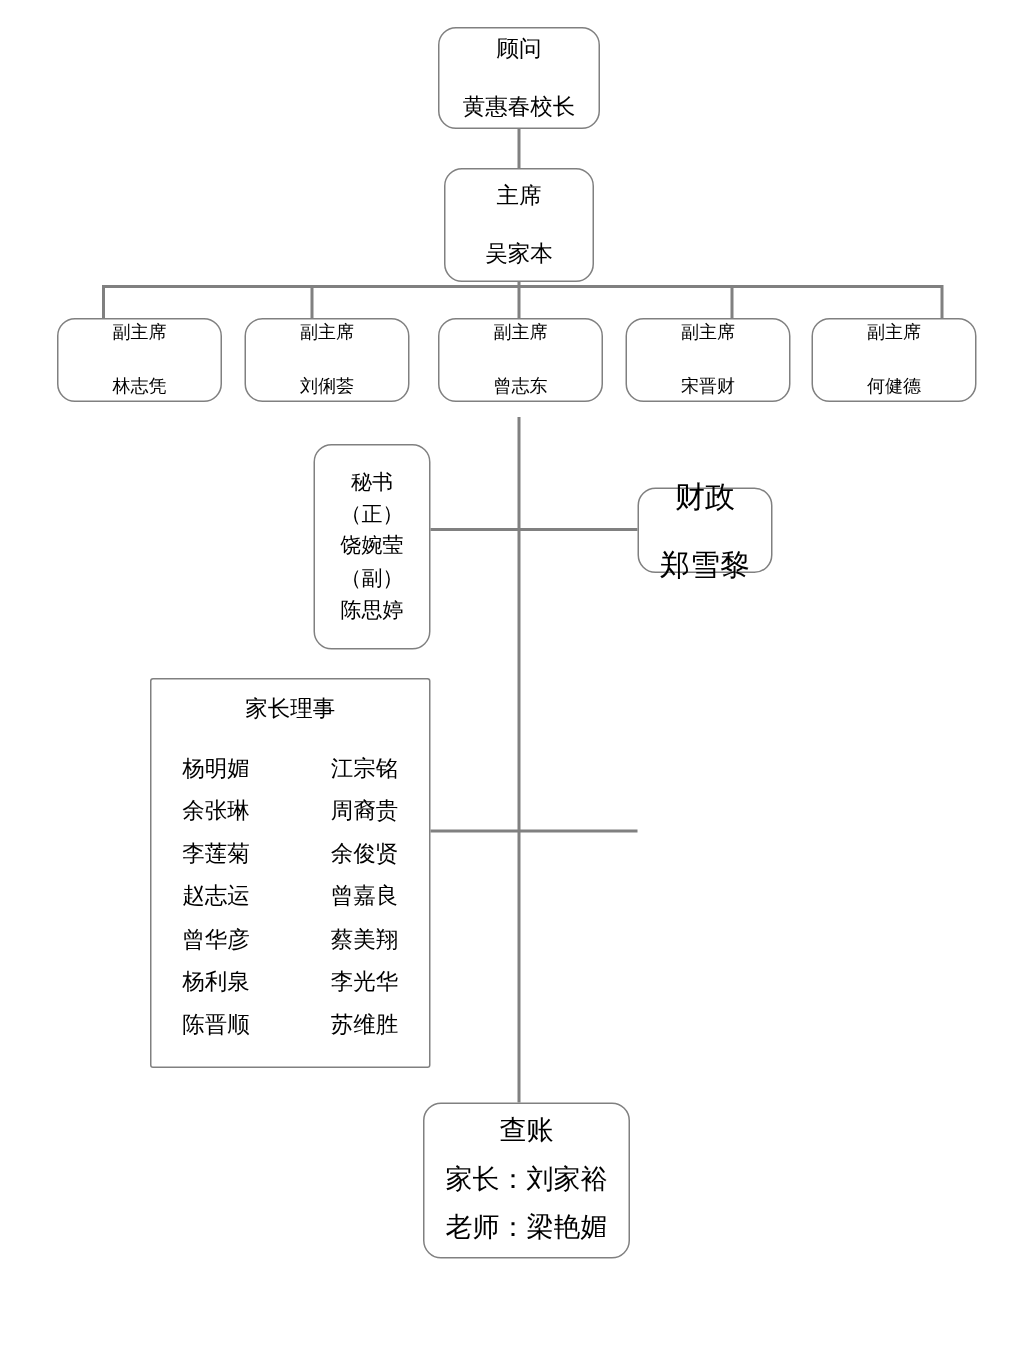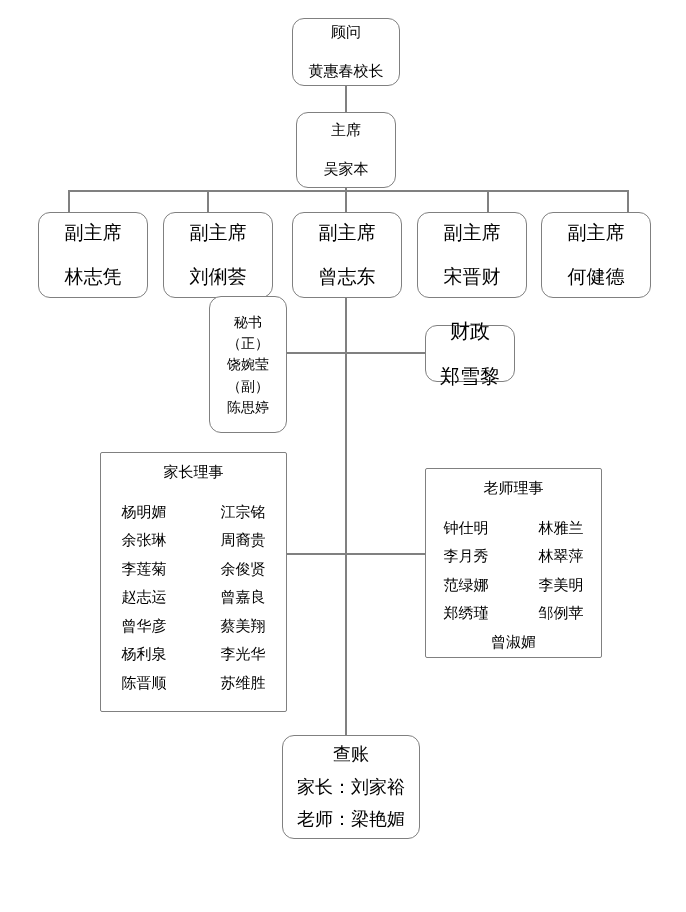--- a/index.html
+++ b/index.html
@@ -39,21 +39,21 @@
     text-align: right;
     white-space: nowrap;
     line-height: 1.15;
   }
   .node .line + .line {
     margin-top: 22px;
   }
   
   .n-advisor   { left: 292px; top: 18px;  width: 108px; height: 68px;  font-size: 15px; }
   .n-chair     { left: 296px; top: 112px; width: 100px; height: 76px;  font-size: 15px; }
-  .n-vice      { top: 212px; width: 110px; height: 86px; font-size: 19px; }
+  .n-vice      { top: 212px; width: 110px; height: 56px; font-size: 12px; }
   .n-vice-1 { left: 38px; }
   .n-vice-2 { left: 163px; }
   .n-vice-3 { left: 292px; }
   .n-vice-4 { left: 417px; }
   .n-vice-5 { left: 541px; }
   .n-secretary { left: 209px; top: 296px; width: 78px;  height: 137px; font-size: 14px; }
   .n-secretary .line + .line { margin-top: 5px; }
   .n-finance   { left: 425px; top: 325px; width: 90px;  height: 57px;  font-size: 20px; }
   .n-audit     { left: 282px; top: 735px; width: 138px; height: 104px; font-size: 18px; }
   .n-audit .line + .line { margin-top: 12px; }
@@ -200,44 +200,20 @@
         <span class="cell">杨利泉</span>
         <span class="cell">李光华</span>
       </div>
       <div class="board-row">
         <span class="cell">陈晋顺</span>
         <span class="cell">苏维胜</span>
       </div>
     </div>
   </div>
 
-  <div class="board n-teachers">
-    <div class="board-title">老师理事</div>
-    <div class="board-rows">
-      <div class="board-row">
-        <span class="cell">钟仕明</span>
-        <span class="cell">林雅兰</span>
-      </div>
-      <div class="board-row">
-        <span class="cell">李月秀</span>
-        <span class="cell">林翠萍</span>
-      </div>
-      <div class="board-row">
-        <span class="cell">范绿娜</span>
-        <span class="cell">李美明</span>
-      </div>
-      <div class="board-row">
-        <span class="cell">郑绣瑾</span>
-        <span class="cell">邹例苹</span>
-      </div>
-      <div class="board-row single">
-        <span class="cell">曾淑媚</span>
-      </div>
-    </div>
-  </div>
 
   <div class="node n-audit">
     <span class="line">查账</span>
     <span class="line">家长：刘家裕</span>
     <span class="line">老师：梁艳媚</span>
   </div>
 
 </div>
 
 </body></html>

